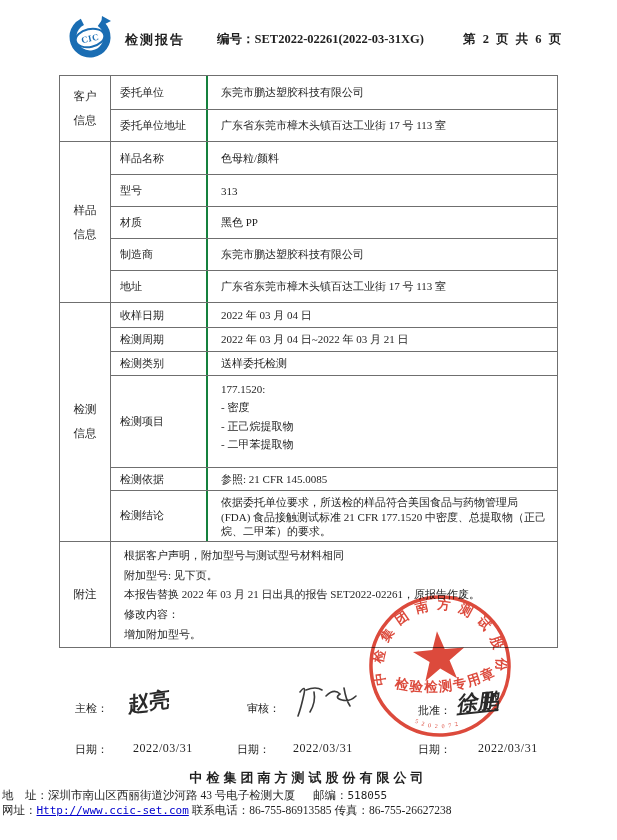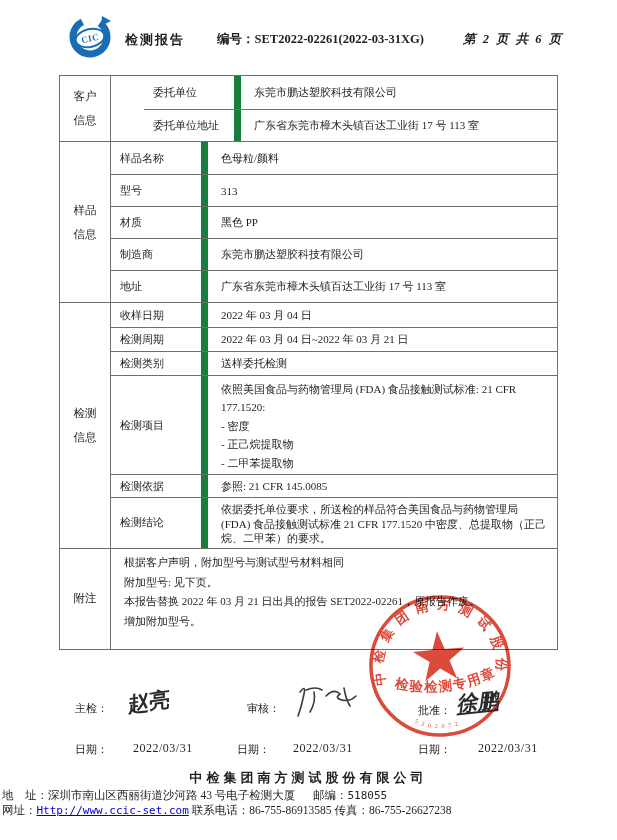--- a/index.html
+++ b/index.html
@@ -6,33 +6,33 @@
   body {
     width:617px; height:840px; position:relative; background:#ffffff;
     font-family:"Liberation Serif","DejaVu Serif",serif;
     color:#1f1f1f; overflow:hidden;
   }
   .abs { position:absolute; }
 
   
   .hdr-title { left:125px; top:31px; font-size:13px; font-weight:bold; letter-spacing:2px; }
   .hdr-no    { left:217px; top:31px; font-size:12.5px; font-weight:bold; }
-  .hdr-page  { left:463px; top:31px; font-size:12.5px; font-weight:bold; letter-spacing:2px;font-style:italic; }
+  .hdr-page  { left:463px; top:31px; font-size:12.5px; font-weight:bold; letter-spacing:2px; }
 
   
   .rpt-table { position:absolute; left:59px; top:75px; width:499px; border:1px solid #6f6f6f; box-sizing:border-box; background:#fff; }
   .sec { display:flex; border-top:1px solid #6f6f6f; }
-  .sec:first-child { border-top:none;gap:33px; }
+  .sec:first-child { border-top:none; }
   .sec-label { width:50px; flex:0 0 50px; border-right:1px solid #6f6f6f;
                display:flex; flex-direction:column; align-items:center; justify-content:center;
                gap:9px; font-size:11.5px; }
   .sec-rows { flex:1; min-width:0; }
   .row { display:flex; border-top:1px solid #6f6f6f; box-sizing:border-box; }
   .row:first-child { border-top:none; }
-  .rk { width:97px; flex:0 0 97px; border-right:7px solid #15803d;
+  .rk { width:97px; flex:0 0 97px; border-right:2px solid #15803d;
         display:flex; align-items:center; padding-left:9px; box-sizing:border-box; font-size:11px; }
   .rv { flex:1; display:flex; align-items:center; padding:2px 10px 2px 13px; font-size:11px; min-width:0; }
   .rv.multi { display:block; padding-top:4px; }
   .h34{min-height:33px} .h33{min-height:32px} .h25{min-height:24px} .h93{min-height:92px} .h24{min-height:23px} .h44{min-height:43px}
   .vline { line-height:18.4px; white-space:nowrap; }
   .wrap3 { line-height:14.6px; }
   .note-cell { flex:1; padding:4px 10px 2px 13px; font-size:11px; }
   .note-line { line-height:19.8px; }
   .sec-note { min-height:100px; }
 
@@ -128,21 +128,20 @@
         <div class="rk">检测周期</div>
         <div class="rv">2022 年 03 月 04 日~2022 年 03 月 21 日</div>
       </div>
       <div class="row h25">
         <div class="rk">检测类别</div>
         <div class="rv">送样委托检测</div>
       </div>
       <div class="row h93">
         <div class="rk">检测项目</div>
         <div class="rv multi">
-          <div class="vline">依照美国食品与药物管理局 (FDA) 食品接触测试标准: 21 CFR</div>
           <div class="vline">177.1520:</div>
           <div class="vline">- 密度</div>
           <div class="vline">- 正己烷提取物</div>
           <div class="vline">- 二甲苯提取物</div>
         </div>
       </div>
       <div class="row h24">
         <div class="rk">检测依据</div>
         <div class="rv">参照: 21 CFR 145.0085</div>
       </div>
@@ -154,20 +153,21 @@
   </div>
 
   <div class="sec sec-note">
     <div class="sec-label">
       <span>附注</span>
     </div>
     <div class="note-cell">
       <div class="note-line">根据客户声明，附加型号与测试型号材料相同</div>
       <div class="note-line">附加型号: 见下页。</div>
       <div class="note-line">本报告替换 2022 年 03 月 21 日出具的报告 SET2022-02261，原报告作废。</div>
+      <div class="note-line">修改内容：</div>
       <div class="note-line">增加附加型号。</div>
     </div>
   </div>
 </div>
 
 <div class="abs stamp">
   <svg width="148" height="148" viewBox="0 0 148 148">
     <circle cx="74" cy="74" r="69" fill="none" stroke="#d93a2b" stroke-width="3.5"></circle>
     <polygon fill="#d93a2b" points="74,39 80.2,57.5 99.7,57.7 84,69.2 89.9,87.8 74,76.5 58.1,87.8 64,69.2 48.3,57.7 67.8,57.5"></polygon>
     <defs>

